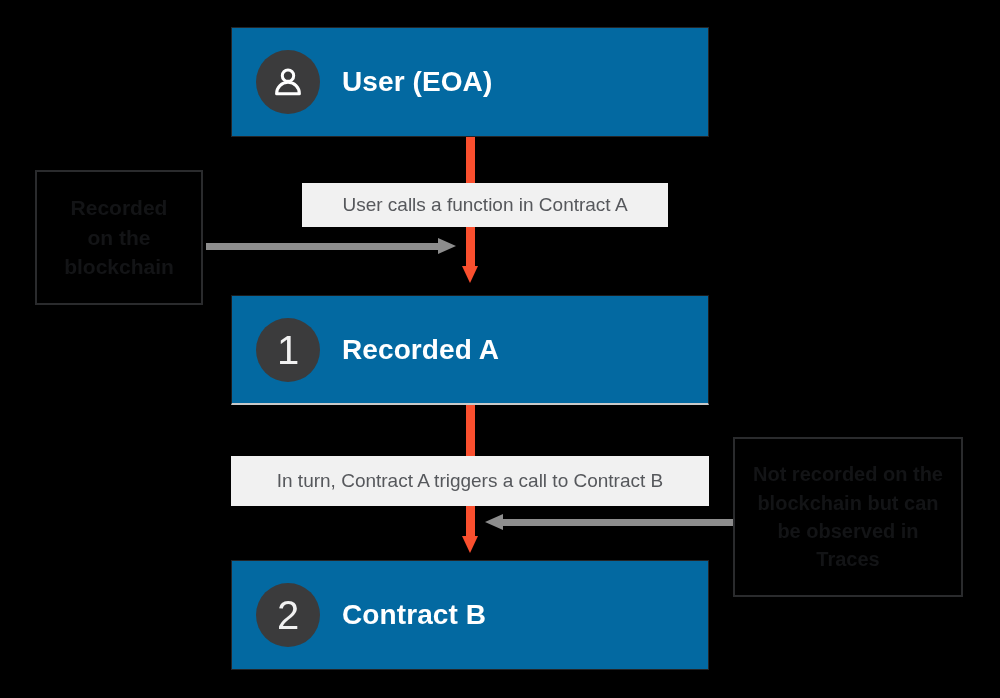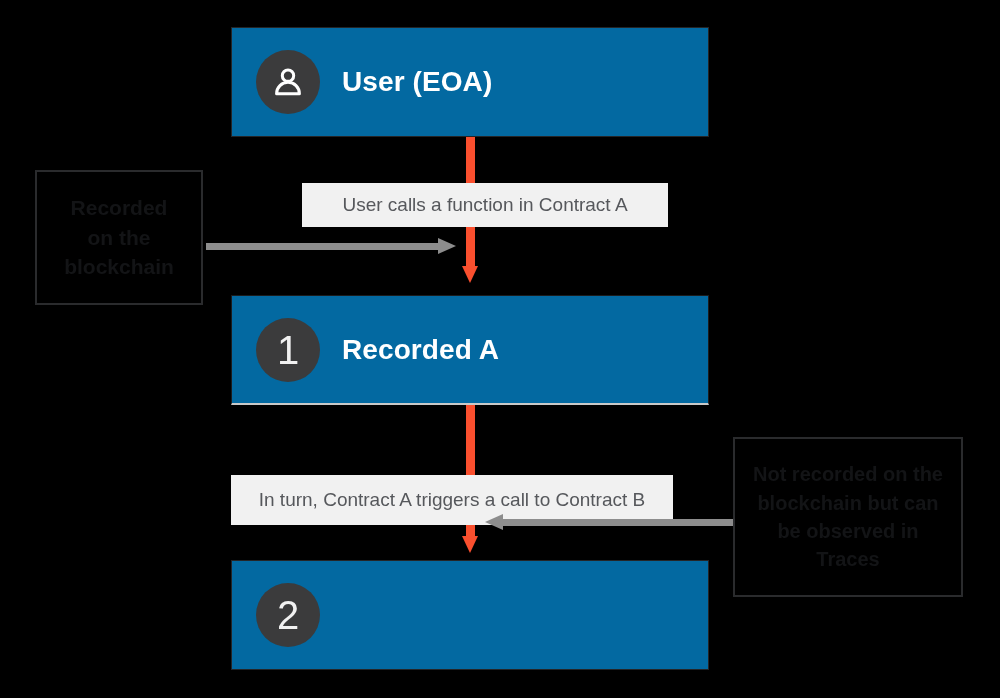--- a/index.html
+++ b/index.html
@@ -104,21 +104,21 @@
     align-items: center;
     justify-content: center;
     white-space: nowrap;
   }
   .edge-label-1 {
     left: 288px; top: 183px;
     width: 366px; height: 44px; margin-left: 14px;
   }
   .edge-label-2 {
     left: 231px; top: 456px;
-    width: 442px; height: 50px; margin-top: 19px;
+    width: 478px; height: 50px;
   }
 
   
   .annotation {
     position: absolute;
     background: #000000;
     border: 2px solid #2a2b2d;
     color: #131416;
     text-align: center;
     display: flex;
@@ -206,20 +206,21 @@
     <div class="shaft"></div>
     <div class="head"></div>
   </div>
 
   <div class="edge-label edge-label-2">In turn, Contract A triggers a call to Contract B</div>
 
   <div class="node contract-b">
     <div class="badge">
       <span class="badge-num">2</span>
     </div>
+    <div class="node-label">Contract B</div>
   </div>
 
   <div class="annotation ann-left">
     <div>
       <span>Recorded</span>
       <span>on the</span>
       <span>blockchain</span>
     </div>
   </div>
 

